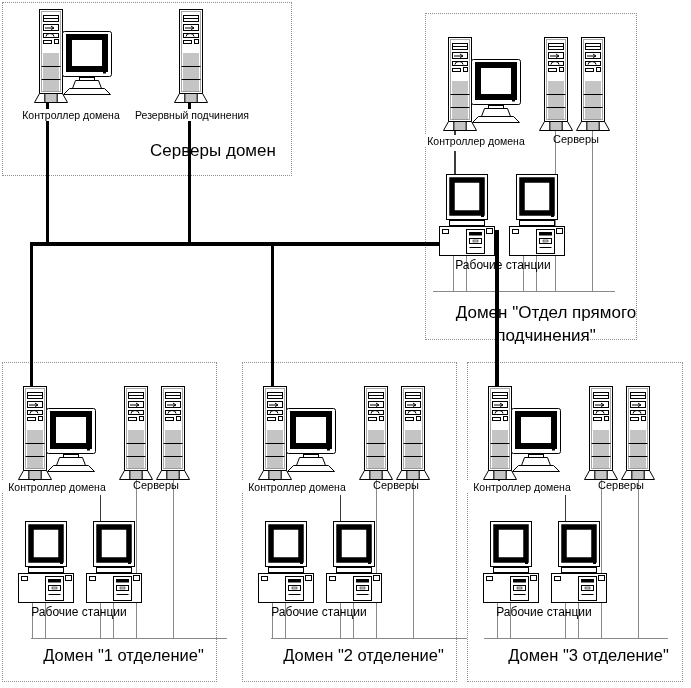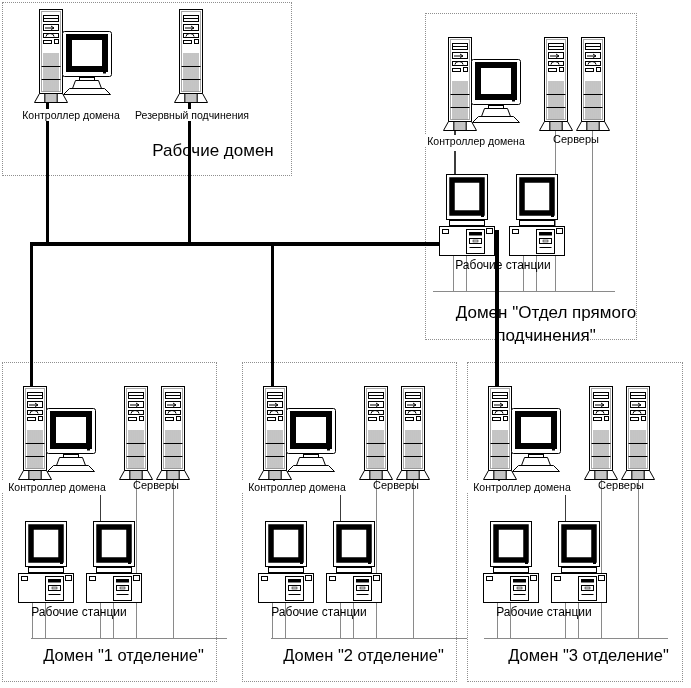--- a/index.html
+++ b/index.html
@@ -87,21 +87,21 @@
 
   <div class="dbox" style="left:2px;top:2px;width:288px;height:172px">
     <svg class="icon" style="left:31px;top:6px" width="78" height="96">
         <use href="#sym-controller"></use>
       </svg>
     <svg class="icon" style="left:171px;top:6px" width="34" height="96">
         <use href="#sym-tower"></use>
       </svg>
     <div class="lbl" style="left:6px;top:106px;width:124px">Контроллер домена</div>
     <div class="lbl" style="left:126px;top:106px;width:126px">Резервный подчинения</div>
-    <div class="title title-lg" style="left:105px;top:138px;width:210px">Рабочие домен</div>
+    <div class="title title-lg" style="left:105px;top:138px;width:210px">Серверы домен</div>
   </div>
 
   <div class="dbox" style="left:425px;top:13px;width:210px;height:325px">
     <svg class="icon" style="left:17px;top:23px" width="78" height="96">
         <use href="#sym-controller"></use>
       </svg>
     <svg class="icon" style="left:113px;top:23px" width="34" height="96">
         <use href="#sym-tower"></use>
       </svg>
     <svg class="icon" style="left:150px;top:23px" width="34" height="96">

